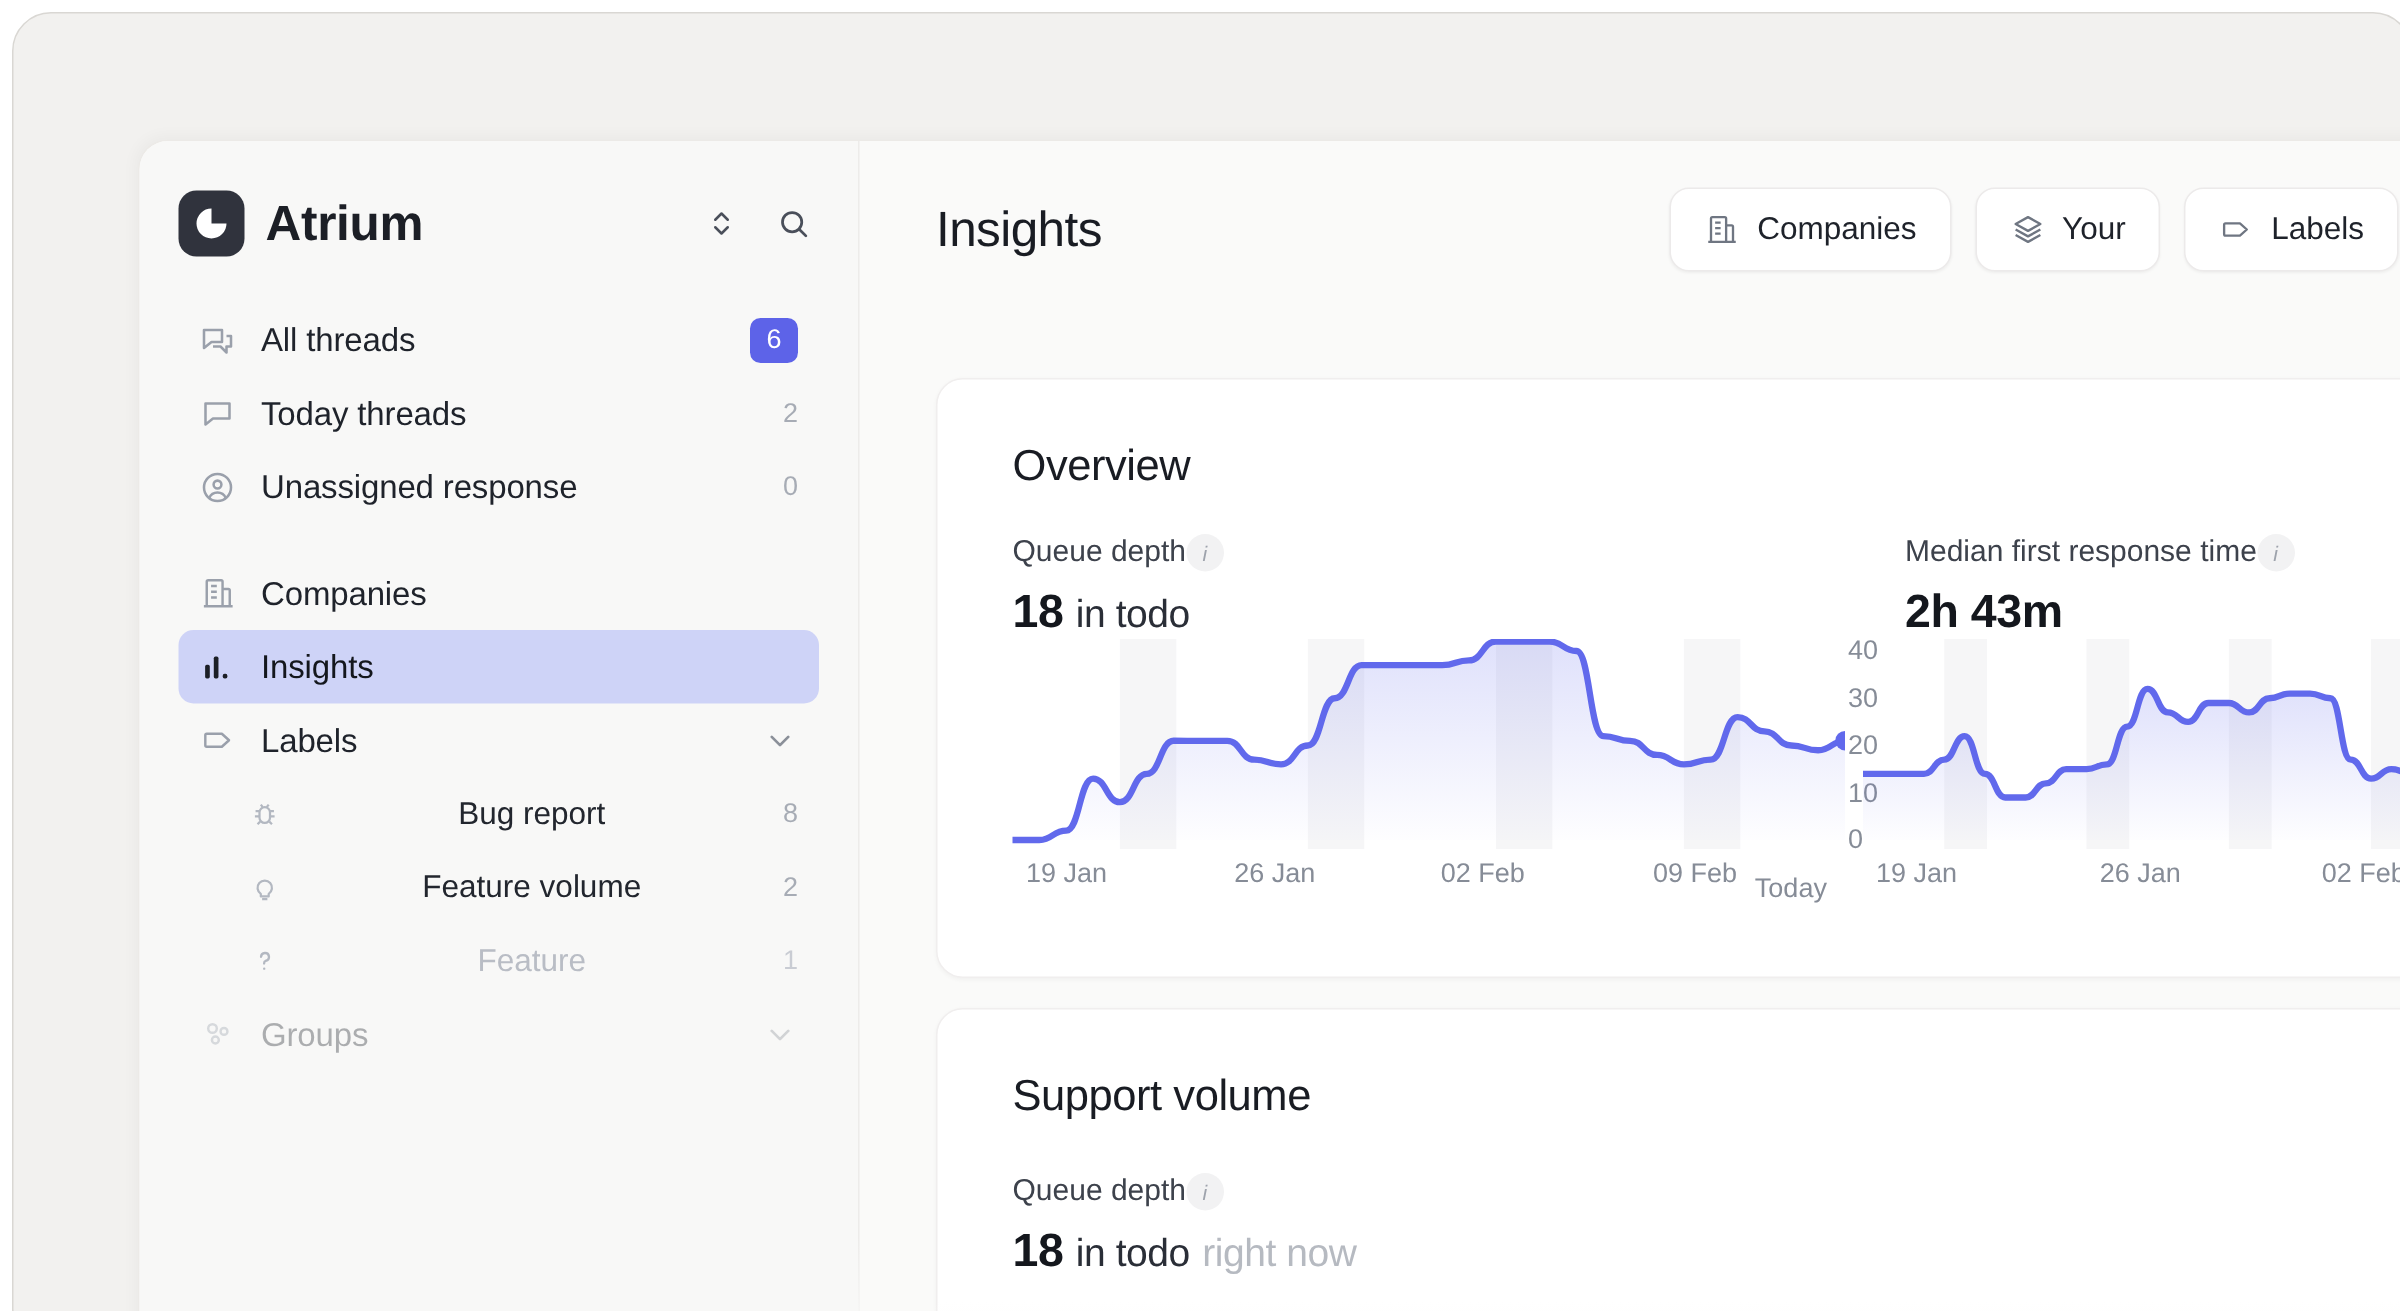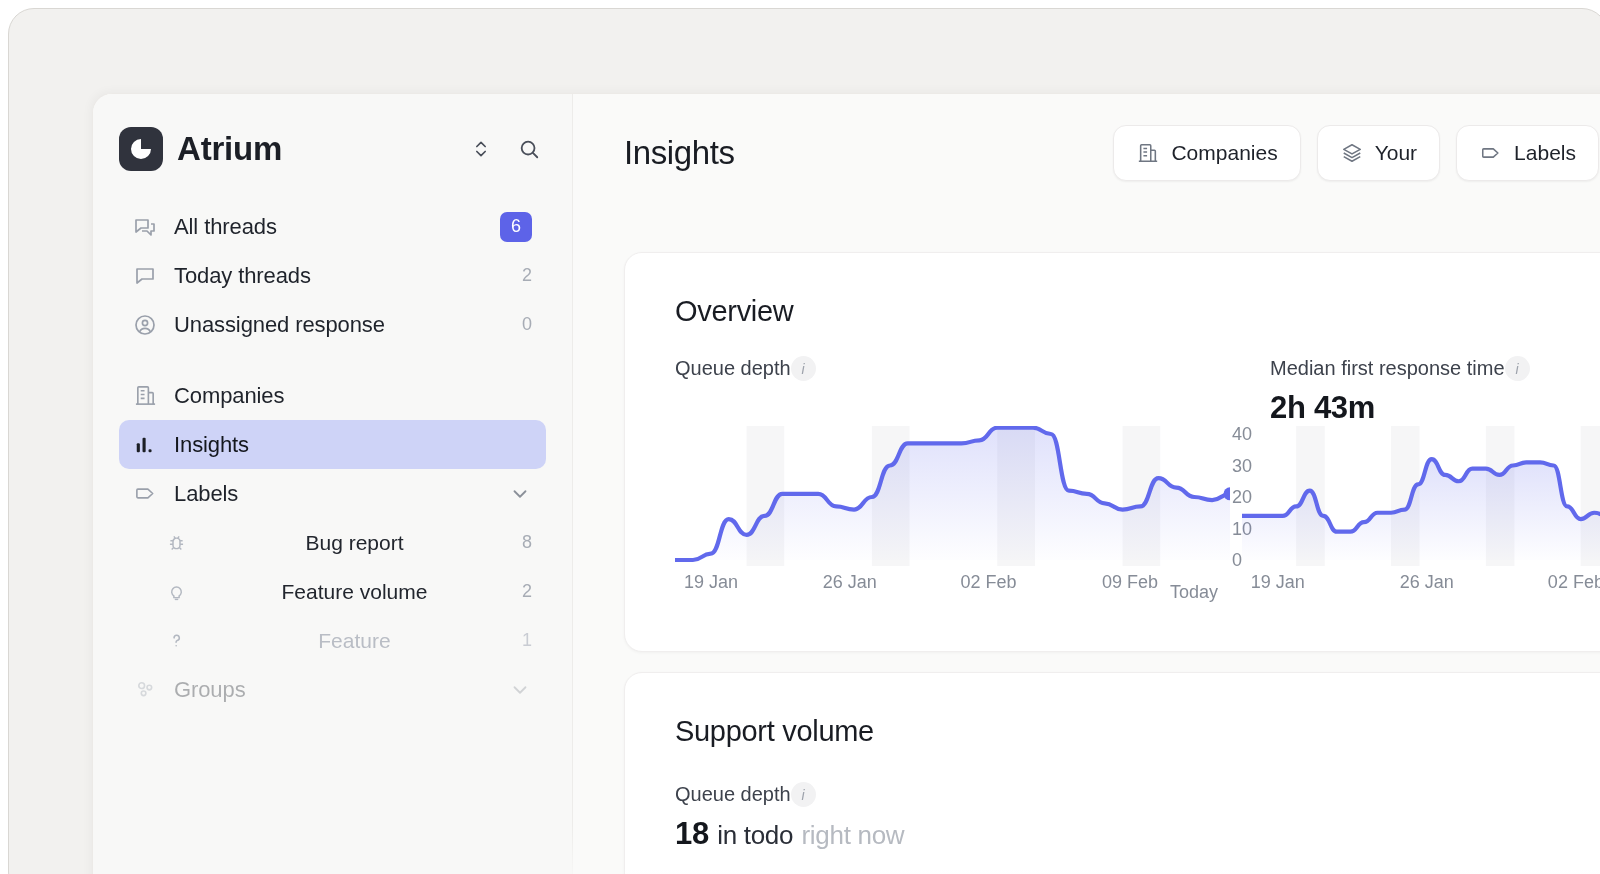--- a/index.html
+++ b/index.html
@@ -433,20 +433,24 @@
         </div>
 
         <div class="card" id="card-overview">
           <div class="card-title">Overview</div>
 
           <div class="metrics-row">
             <div class="metric">
               <div class="metric-label-row">
                 <span class="metric-label">Queue depth</span>
                 <span class="info-dot">i</span>
+              </div>
+              <div class="metric-value">
+                <span>18</span>
+                <span class="unit">in todo</span>
               </div>
             </div>
             <div class="metric">
               <div class="metric-label-row">
                 <span class="metric-label">Median first response time</span>
                 <span class="info-dot">i</span>
               </div>
               <div class="metric-value">
                 <span>2h 43m</span>
               </div>

